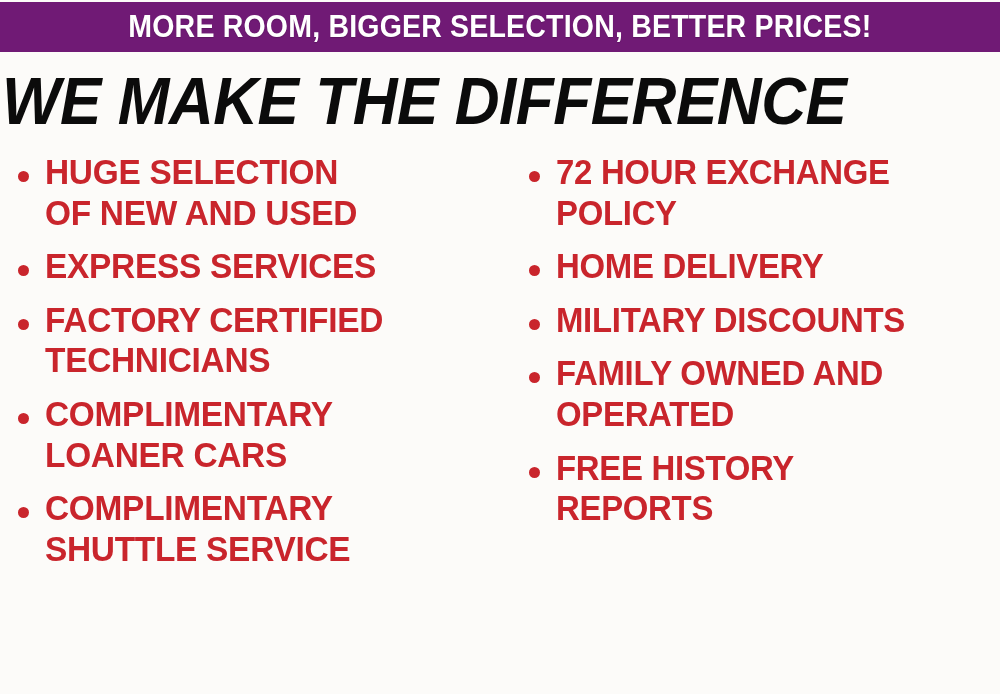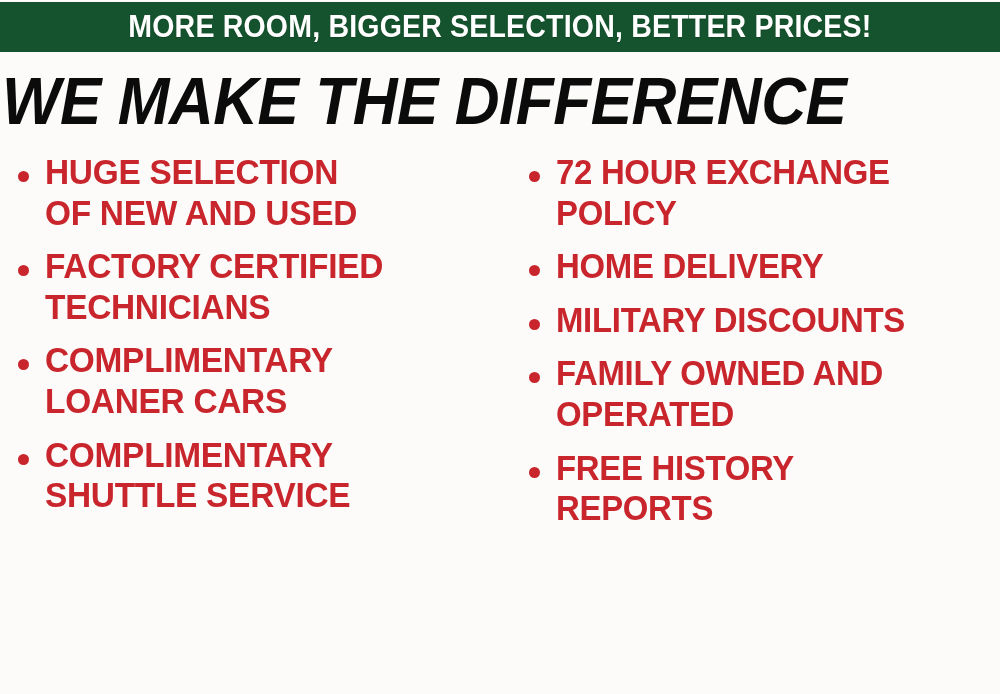--- a/index.html
+++ b/index.html
@@ -13,21 +13,21 @@
     font-family: "Liberation Sans", sans-serif;
     overflow: hidden;
     position: relative;
   }
   #banner {
     position: absolute;
     left: 0;
     top: 2px;
     width: 1000px;
     height: 50px;
-    background: #14532d;
+    background: #701a75;
     display: flex;
     align-items: center;
     justify-content: center;
   }
   #banner-text {
     color: #FFFFFF;
     font-size: 31px;
     font-weight: bold;
     letter-spacing: 0.2px;
     white-space: nowrap;
@@ -113,20 +113,24 @@
 
 <div id="columns">
   <div class="column" id="col-left">
 
     <div class="bullet-item">
       <span class="bullet-dot"></span>
       <span class="bullet-text">HUGE SELECTION
 OF NEW AND USED</span>
     </div>
 
+    <div class="bullet-item">
+      <span class="bullet-dot"></span>
+      <span class="bullet-text">EXPRESS SERVICES</span>
+    </div>
 
     <div class="bullet-item">
       <span class="bullet-dot"></span>
       <span class="bullet-text">FACTORY CERTIFIED
 TECHNICIANS</span>
     </div>
 
     <div class="bullet-item">
       <span class="bullet-dot"></span>
       <span class="bullet-text">COMPLIMENTARY

